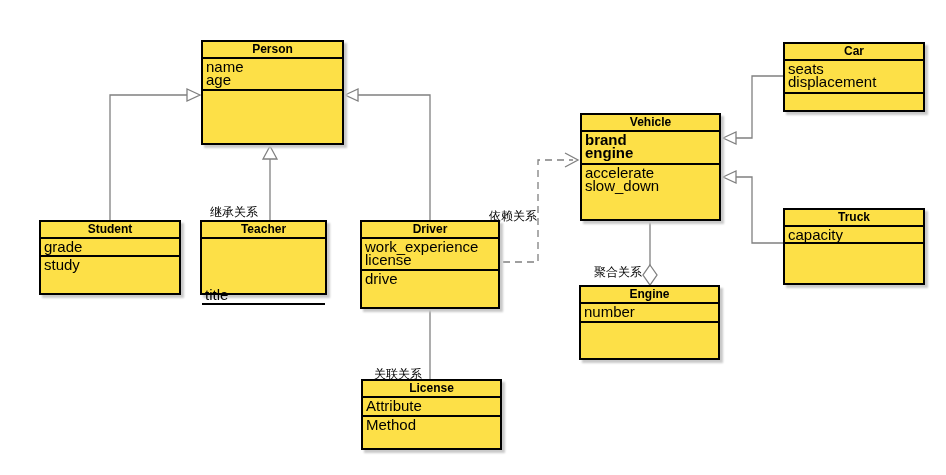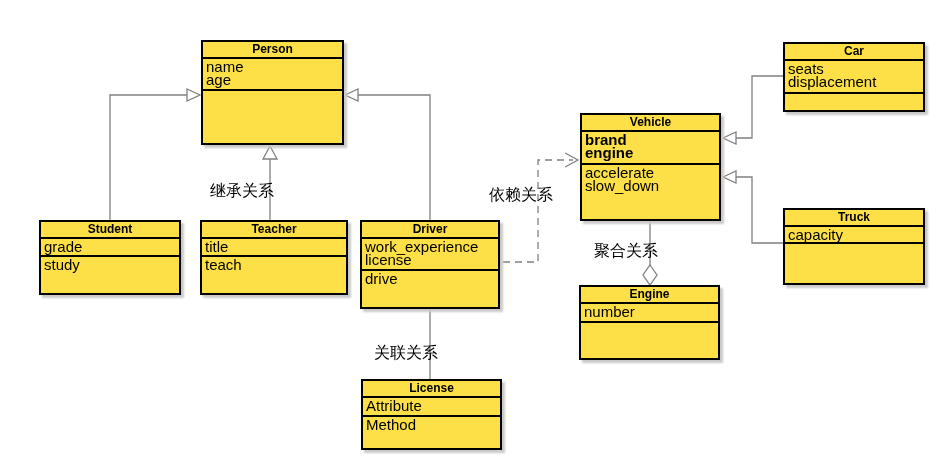--- a/index.html
+++ b/index.html
@@ -36,24 +36,25 @@
     overflow:hidden;
   }
   .uml-methods {
     padding:1px 3px;
     flex:1 1 auto;
     overflow:hidden;
   }
   .uml-line { font-size:15px; line-height:13px; white-space:nowrap; }
   .edge-label {
     position:absolute;
-    font-size:16px;
+    font-size:12px;
     line-height:14px;
     color:#000000;
     white-space:nowrap;
+    margin-top:21px;
   }
 </style>
 </head>
 <body>
 
 <div class="canvas">
 
   <svg class="edges" width="946" height="475">
 
     <polyline points="110,220 110,95 187,95" fill="none" stroke="#808080" stroke-width="1.3"></polyline>
@@ -91,21 +92,21 @@
   <div class="uml-class" style="left:39px; top:220px; width:142px; height:75px;">
     <div class="uml-title">Student</div>
     <div class="uml-attrs" style="height:18px;">
       <div class="uml-line">grade</div>
     </div>
     <div class="uml-methods">
       <div class="uml-line">study</div>
     </div>
   </div>
 
-  <div class="uml-class" style="left:200px; top:220px; width:148px; height:75px;">
+  <div class="uml-class" style="left:200px; top:220px; width:127px; height:75px;gap:48px;">
     <div class="uml-title">Teacher</div>
     <div class="uml-attrs" style="height:18px;">
       <div class="uml-line">title</div>
     </div>
     <div class="uml-methods">
       <div class="uml-line">teach</div>
     </div>
   </div>
 
   <div class="uml-class" style="left:360px; top:220px; width:140px; height:89px;">

